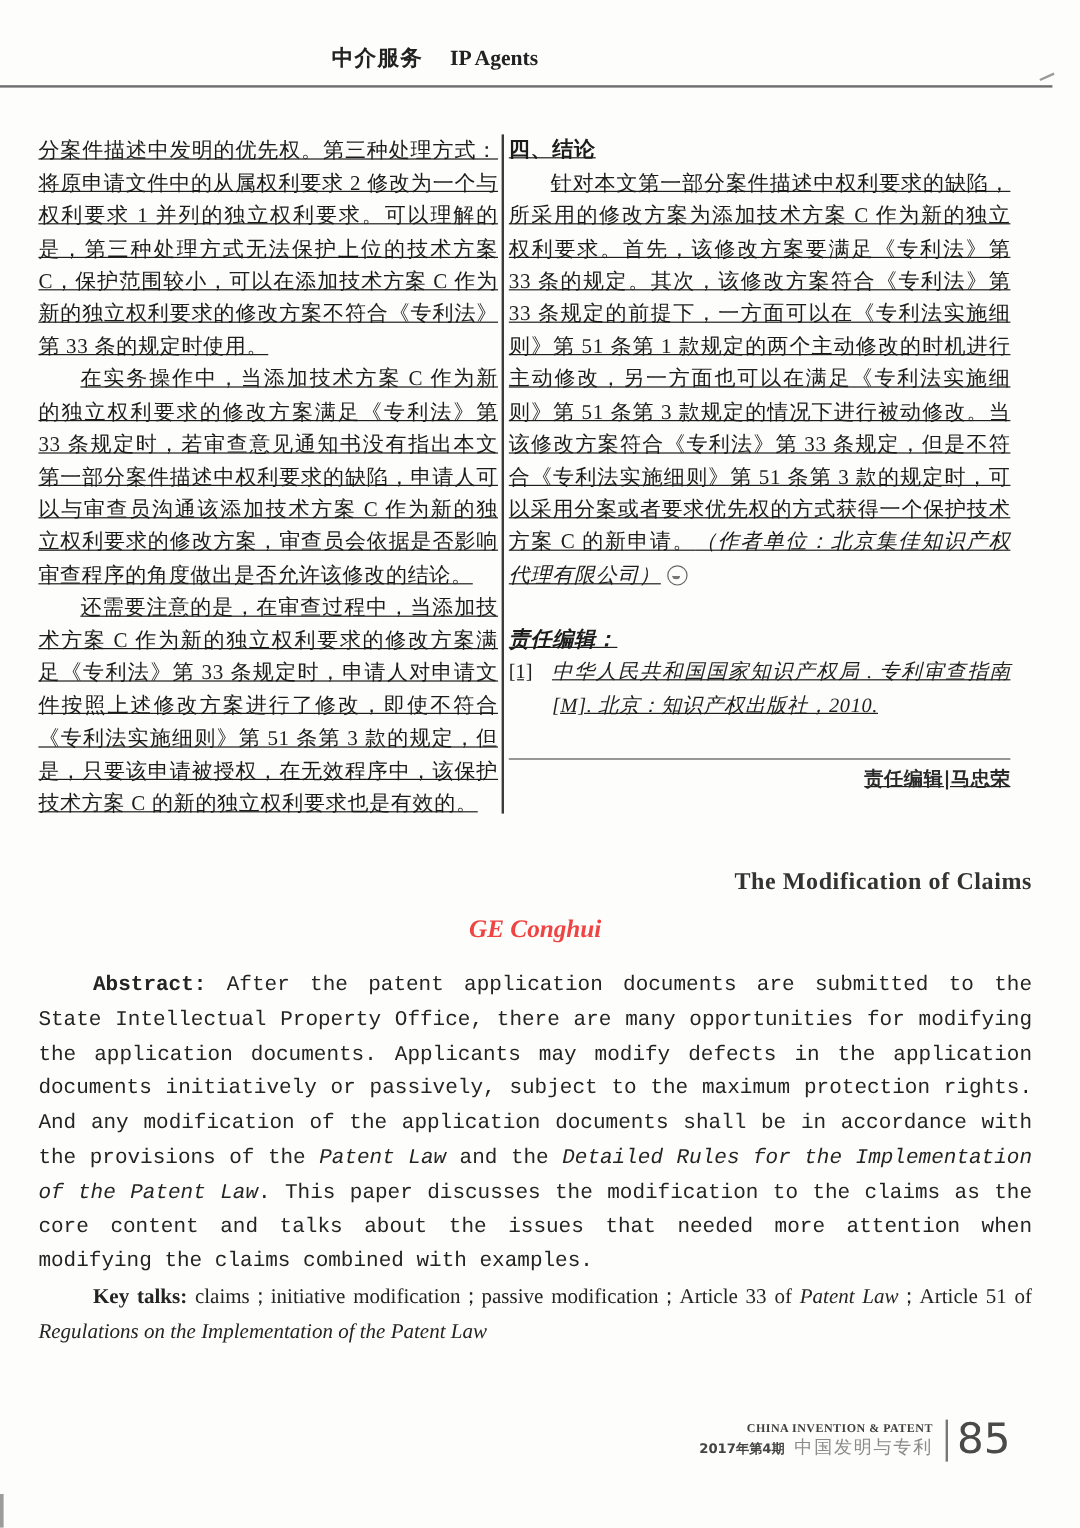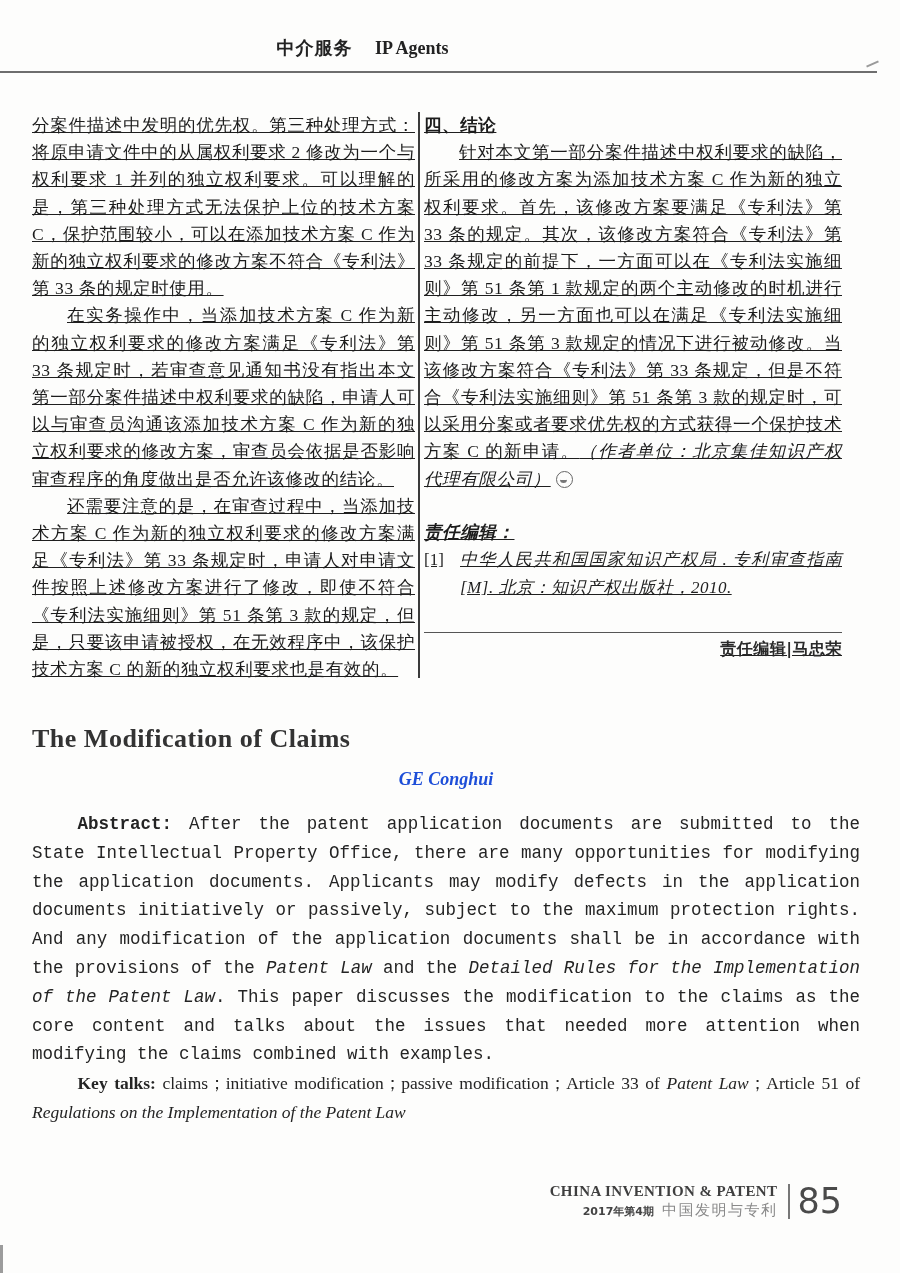--- a/index.html
+++ b/index.html
@@ -66,41 +66,41 @@
 
   .editor-rule { border: none; border-top: 1.6px solid #555; margin: 30px 0 6px 0; }
   .editor-credit {
     text-align: right; font-size: 16px; letter-spacing: 0.5px;
     font-family: "DejaVu Sans", sans-serif; font-weight: 600; color: #2a2a2a;
   }
 
   
   .english { position: absolute; top: 724px; left: 32px; width: 828px; }
   .en-title {
-    text-align: left; font-size: 26px; font-weight: bold;
+    text-align: right; font-size: 20px; font-weight: bold;
     color: #333; margin: 0; letter-spacing: 0.5px;
   }
   .en-author {
-    text-align: center; font-size: 18px; font-weight: bold; font-style: italic;
-    margin-top: 15px; color: #1d4ed8;
+    text-align: center; font-size: 21px; font-weight: bold; font-style: italic;
+    margin-top: 15px; color: #ef4444;
   }
   .en-para {
     margin: 0; font-size: 17.5px; line-height: 28.8px;
     text-align: justify; color: #242424;
   }
   .en-abstract { margin-top: 20px; font-family: Liberation Mono, monospace; }
   .para-indent { text-indent: 2.6em; }
   .bold { font-weight: bold; }
   .ital { font-style: italic; }
 
   
   .footer { position: absolute; top: 1183px; right: 58px; display: flex; align-items: center; }
   .footer-text { text-align: right; margin-right: 7px; line-height: 1.15; }
   .journal-en {
-    font-size: 15px; font-weight: bold; letter-spacing: 0.4px; color: #3f3f3f;
+    font-size: 10px; font-weight: bold; letter-spacing: 0.4px; color: #3f3f3f;
     font-family: "Liberation Serif", serif;
   }
   .footer-line2 { margin-top: 1px; white-space: nowrap; }
   .issue-info { font-size: 11px; font-weight: bold; color: #444; font-family: "DejaVu Sans", sans-serif; }
   .journal-cn { font-size: 15px; color: #8a8a8a; letter-spacing: 1.5px; font-family: "DejaVu Sans", sans-serif; margin-left: 4px; }
   .footer-divider { width: 2px; height: 35px; background: #777; margin: 0 7px 0 4px; flex: none; }
   .page-number {
     font-size: 35px; color: #4a4a4a; font-family: "DejaVu Sans", sans-serif; line-height: 1;
   }
 

